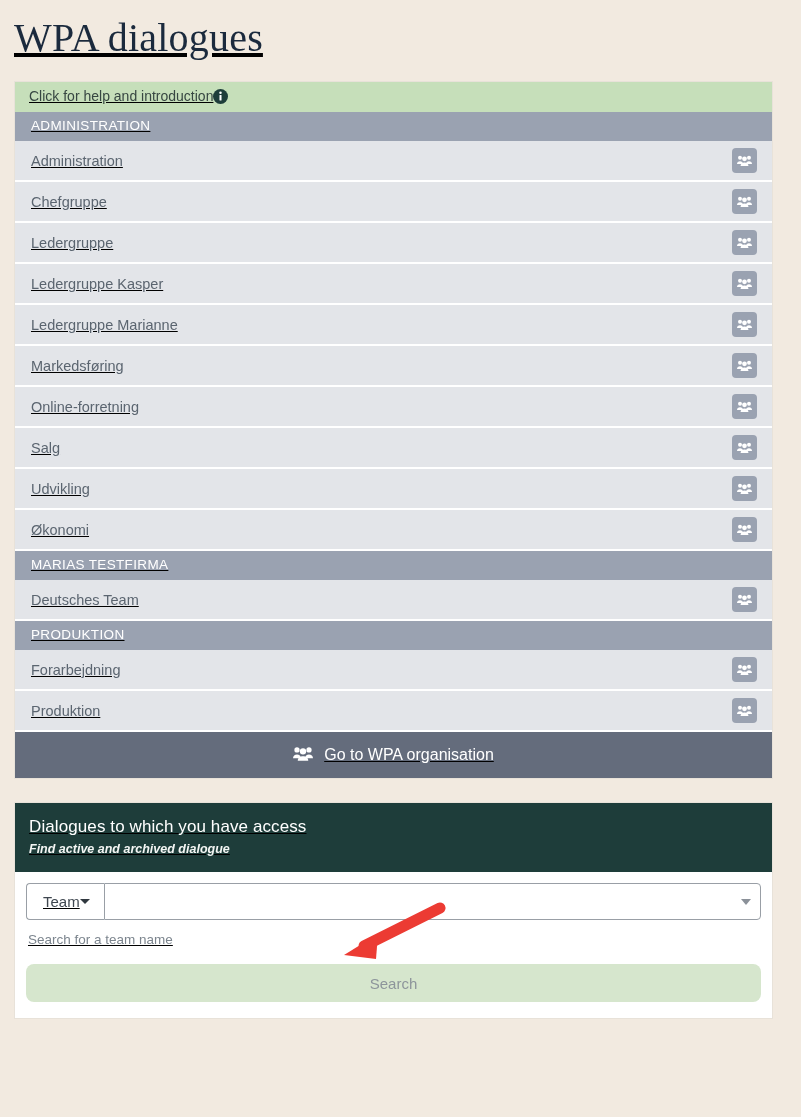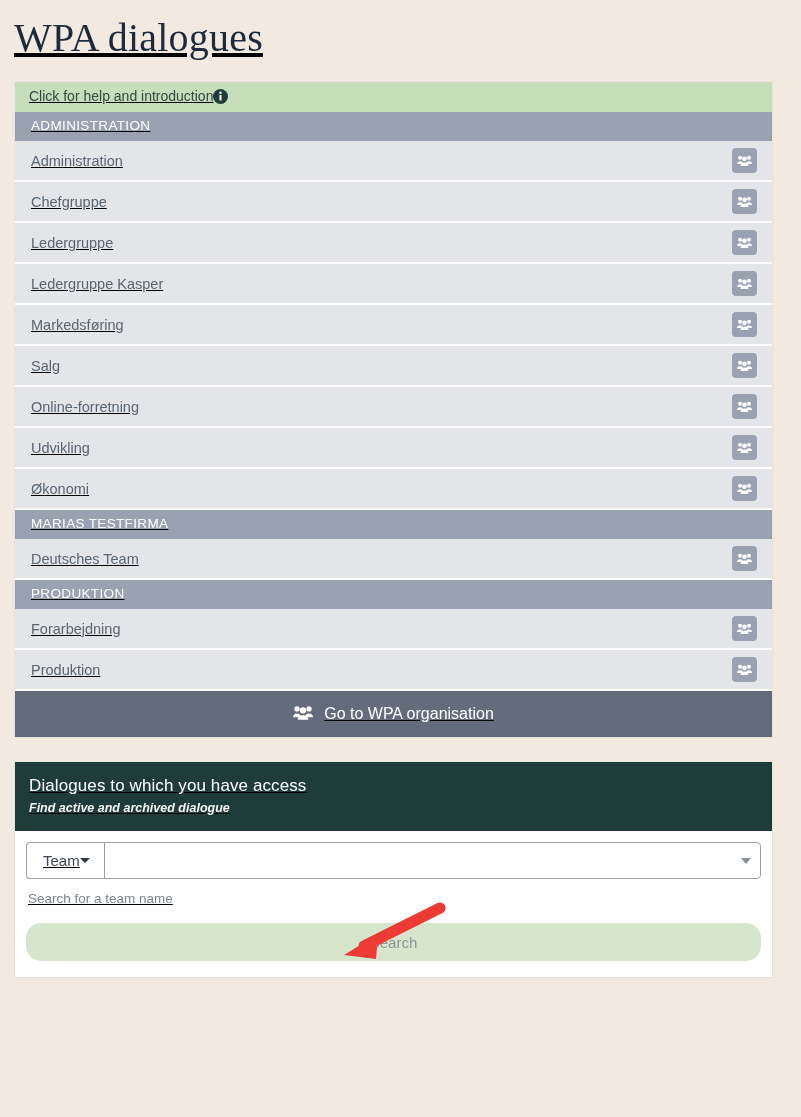--- a/index.html
+++ b/index.html
@@ -173,21 +173,21 @@
     color: #7c858e;
     padding: 11px 2px 0 2px;
     line-height: 18px;
   }
   .search-button {
     margin-top: 15px;
     width: 100%;
     height: 38px;
     background: #d6e6cd;
     border: none;
-    border-radius: 15px;
+    border-radius: 8px;
     color: #8d959b;
     font-family: "Liberation Sans", sans-serif;
     font-size: 15px;
     cursor: pointer;
   }
 
   
   .anno-arrow {
     position: absolute;
     left: 330px;
@@ -274,51 +274,66 @@
                 <circle cx="17.6" cy="4.1" r="2.9" fill="#ffffff"></circle>
                 <path d="M0 13.2c0-2.6 2-4.1 4.4-4.1s4.4 1.5 4.4 4.1z" fill="#ffffff"></path>
                 <path d="M13.2 13.2c0-2.6 2-4.1 4.4-4.1S22 10.6 22 13.2z" fill="#ffffff"></path>
                 <circle cx="11" cy="5.6" r="3.5" fill="#ffffff"></circle>
                 <path d="M5.2 16c0-3.2 2.6-5 5.8-5s5.8 1.8 5.8 5z" fill="#ffffff"></path>
               </svg>
             </span>
           </span>
         </div>
         <div class="team-row">
+          <span class="team-name">Ledergruppe Marianne</span>
+          <span class="team-btn">
+            <span>
+              <svg width="15" height="11" viewBox="0 0 22 16">
+                <circle cx="4.4" cy="4.1" r="2.9" fill="#ffffff"></circle>
+                <circle cx="17.6" cy="4.1" r="2.9" fill="#ffffff"></circle>
+                <path d="M0 13.2c0-2.6 2-4.1 4.4-4.1s4.4 1.5 4.4 4.1z" fill="#ffffff"></path>
+                <path d="M13.2 13.2c0-2.6 2-4.1 4.4-4.1S22 10.6 22 13.2z" fill="#ffffff"></path>
+                <circle cx="11" cy="5.6" r="3.5" fill="#ffffff"></circle>
+                <path d="M5.2 16c0-3.2 2.6-5 5.8-5s5.8 1.8 5.8 5z" fill="#ffffff"></path>
+              </svg>
+            </span>
+          </span>
+        </div>
+        <div class="team-row">
           <span class="team-name">Markedsføring</span>
           <span class="team-btn">
             <span>
               <svg width="15" height="11" viewBox="0 0 22 16">
                 <circle cx="4.4" cy="4.1" r="2.9" fill="#ffffff"></circle>
                 <circle cx="17.6" cy="4.1" r="2.9" fill="#ffffff"></circle>
                 <path d="M0 13.2c0-2.6 2-4.1 4.4-4.1s4.4 1.5 4.4 4.1z" fill="#ffffff"></path>
                 <path d="M13.2 13.2c0-2.6 2-4.1 4.4-4.1S22 10.6 22 13.2z" fill="#ffffff"></path>
                 <circle cx="11" cy="5.6" r="3.5" fill="#ffffff"></circle>
                 <path d="M5.2 16c0-3.2 2.6-5 5.8-5s5.8 1.8 5.8 5z" fill="#ffffff"></path>
               </svg>
             </span>
           </span>
         </div>
         <div class="team-row">
+          <span class="team-name">Online-forretning</span>
+          <span class="team-btn">
+            <span>
+              <svg width="15" height="11" viewBox="0 0 22 16">
+                <circle cx="4.4" cy="4.1" r="2.9" fill="#ffffff"></circle>
+                <circle cx="17.6" cy="4.1" r="2.9" fill="#ffffff"></circle>
+                <path d="M0 13.2c0-2.6 2-4.1 4.4-4.1s4.4 1.5 4.4 4.1z" fill="#ffffff"></path>
+                <path d="M13.2 13.2c0-2.6 2-4.1 4.4-4.1S22 10.6 22 13.2z" fill="#ffffff"></path>
+                <circle cx="11" cy="5.6" r="3.5" fill="#ffffff"></circle>
+                <path d="M5.2 16c0-3.2 2.6-5 5.8-5s5.8 1.8 5.8 5z" fill="#ffffff"></path>
+              </svg>
+            </span>
+          </span>
+        </div>
+        <div class="team-row">
           <span class="team-name">Salg</span>
-          <span class="team-btn">
-            <span>
-              <svg width="15" height="11" viewBox="0 0 22 16">
-                <circle cx="4.4" cy="4.1" r="2.9" fill="#ffffff"></circle>
-                <circle cx="17.6" cy="4.1" r="2.9" fill="#ffffff"></circle>
-                <path d="M0 13.2c0-2.6 2-4.1 4.4-4.1s4.4 1.5 4.4 4.1z" fill="#ffffff"></path>
-                <path d="M13.2 13.2c0-2.6 2-4.1 4.4-4.1S22 10.6 22 13.2z" fill="#ffffff"></path>
-                <circle cx="11" cy="5.6" r="3.5" fill="#ffffff"></circle>
-                <path d="M5.2 16c0-3.2 2.6-5 5.8-5s5.8 1.8 5.8 5z" fill="#ffffff"></path>
-              </svg>
-            </span>
-          </span>
-        </div>
-        <div class="team-row">
-          <span class="team-name">Online-forretning</span>
           <span class="team-btn">
             <span>
               <svg width="15" height="11" viewBox="0 0 22 16">
                 <circle cx="4.4" cy="4.1" r="2.9" fill="#ffffff"></circle>
                 <circle cx="17.6" cy="4.1" r="2.9" fill="#ffffff"></circle>
                 <path d="M0 13.2c0-2.6 2-4.1 4.4-4.1s4.4 1.5 4.4 4.1z" fill="#ffffff"></path>
                 <path d="M13.2 13.2c0-2.6 2-4.1 4.4-4.1S22 10.6 22 13.2z" fill="#ffffff"></path>
                 <circle cx="11" cy="5.6" r="3.5" fill="#ffffff"></circle>
                 <path d="M5.2 16c0-3.2 2.6-5 5.8-5s5.8 1.8 5.8 5z" fill="#ffffff"></path>
               </svg>

